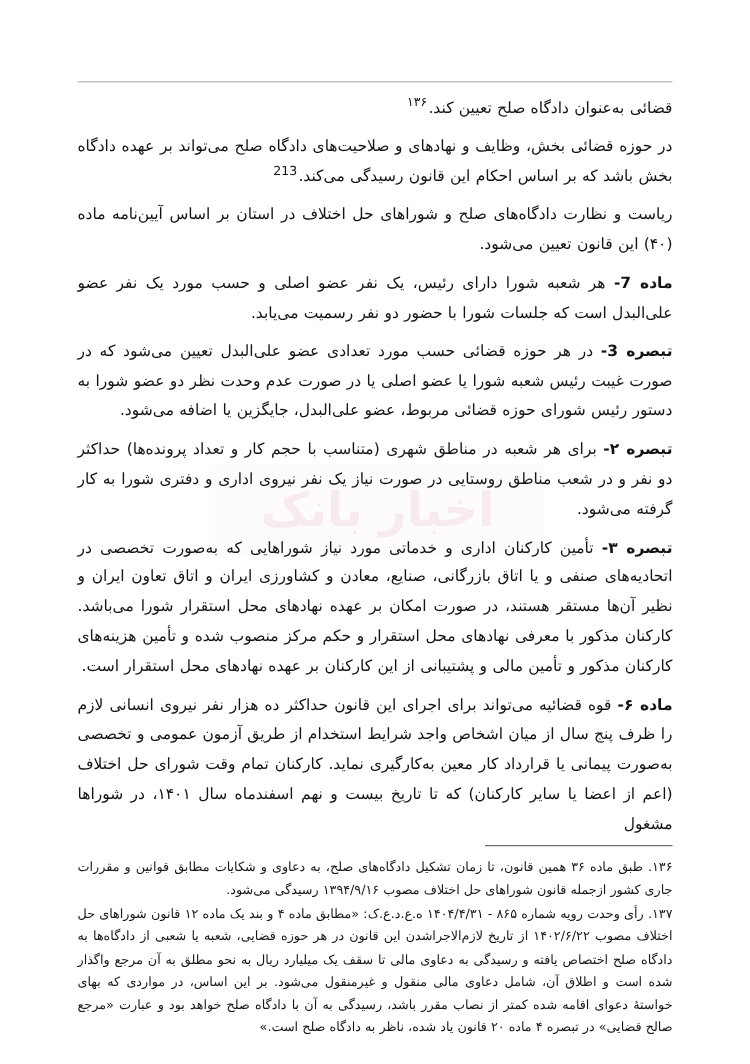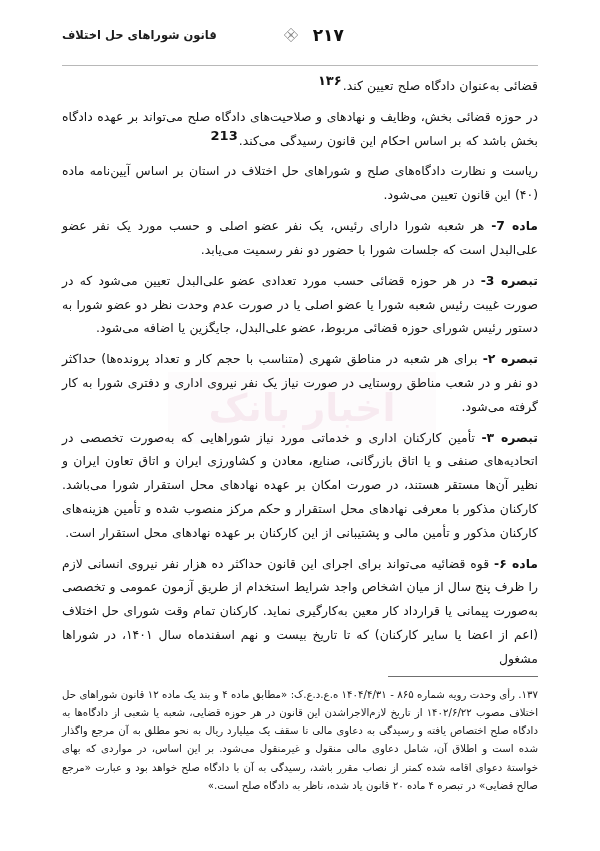--- a/index.html
+++ b/index.html
@@ -84,24 +84,24 @@
     line-height: 1.92;
     text-align: justify;
     text-align-last: right;
     color: #141414;
     word-spacing: 0.3px;
   }
   .lead {
     font-weight: 700;
   }
   sup.fn {
-    font-size: 13px;
+    font-size: 10px;
     vertical-align: super;
     line-height: 0;
-    font-weight: 700;
+    font-weight: 400;
     padding: 0 1px;
   }
 
   
   .watermark {
     position: absolute;
     top: 372px;
     left: 168px;
     width: 268px;
     height: 72px;
@@ -153,37 +153,20 @@
   }
   p.fnote .fnum {
     font-weight: 400;
   }
 </style>
 </head>
 <body>
 
 <div class="page">
 
-  <div class="header">
-    <span class="header-title">قانون شوراهای حل اختلاف</span>
-
-    <span class="header-ornament">
-      <svg viewBox="0 0 16 16" width="16" height="16" aria-hidden="true">
-        <g fill="none" stroke="#8f8f8f" stroke-width="0.9">
-          <path d="M8 1.2 L11.2 4.6 L8 8 L4.8 4.6 Z"></path>
-          <path d="M8 8 L11.2 11.4 L8 14.8 L4.8 11.4 Z"></path>
-          <path d="M1.2 8 L4.6 4.8 L8 8 L4.6 11.2 Z"></path>
-          <path d="M8 8 L11.4 4.8 L14.8 8 L11.4 11.2 Z"></path>
-        </g>
-        <circle cx="8" cy="8" r="1.5" fill="#8f8f8f"></circle>
-      </svg>
-    </span>
-
-    <span class="header-folio">۲۱۷</span>
-  </div>
 
   <div class="header-rule"></div>
 
   <div class="watermark">
     <div class="wm-band"></div>
     <div class="wm-text">اخبار بانک</div>
   </div>
 
   <div class="body">
 
@@ -218,17 +201,20 @@
     <p class="para">
       <span class="lead">ماده ۶-</span><span> قوه قضائیه می‌تواند برای اجرای این قانون حداکثر ده هزار نفر نیروی انسانی لازم را ظرف پنج سال از میان اشخاص واجد شرایط استخدام از طریق آزمون عمومی و تخصصی به‌صورت پیمانی یا قرارداد کار معین به‌کارگیری نماید. کارکنان تمام وقت شورای حل اختلاف (اعم از اعضا یا سایر کارکنان) که تا تاریخ بیست و نهم اسفندماه سال ۱۴۰۱، در شوراها مشغول</span><sup class="fn"></sup>
     </p>
 
   </div>
 
   <div class="fn-rule"></div>
 
   <div class="footnotes">
     <p class="fnote">
+      <span class="fnum">۱۳۶.</span><span> طبق ماده ۳۶ همین قانون، تا زمان تشکیل دادگاه‌های صلح، به دعاوی و شکایات مطابق قوانین و مقررات جاری کشور ازجمله قانون شوراهای حل اختلاف مصوب ۱۳۹۴/۹/۱۶ رسیدگی می‌شود.</span>
+    </p>
+    <p class="fnote">
       <span class="fnum">۱۳۷.</span><span> رأی وحدت رویه شماره ۸۶۵ - ۱۴۰۴/۴/۳۱ ه.ع.د.ع.ک: «مطابق ماده ۴ و بند یک ماده ۱۲ قانون شوراهای حل اختلاف مصوب ۱۴۰۲/۶/۲۲ از تاریخ لازم‌الاجراشدن این قانون در هر حوزه قضایی، شعبه یا شعبی از دادگاه‌ها به دادگاه صلح اختصاص یافته و رسیدگی به دعاوی مالی تا سقف یک میلیارد ریال به نحو مطلق به آن مرجع واگذار شده است و اطلاق آن، شامل دعاوی مالی منقول و غیرمنقول می‌شود. بر این اساس، در مواردی که بهای خواستهٔ دعوای اقامه شده کمتر از نصاب مقرر باشد، رسیدگی به آن با دادگاه صلح خواهد بود و عبارت «مرجع صالح قضایی» در تبصره ۴ ماده ۲۰ قانون یاد شده، ناظر به دادگاه صلح است.»</span>
     </p>
   </div>
 
 </div>
 
 </body></html>

